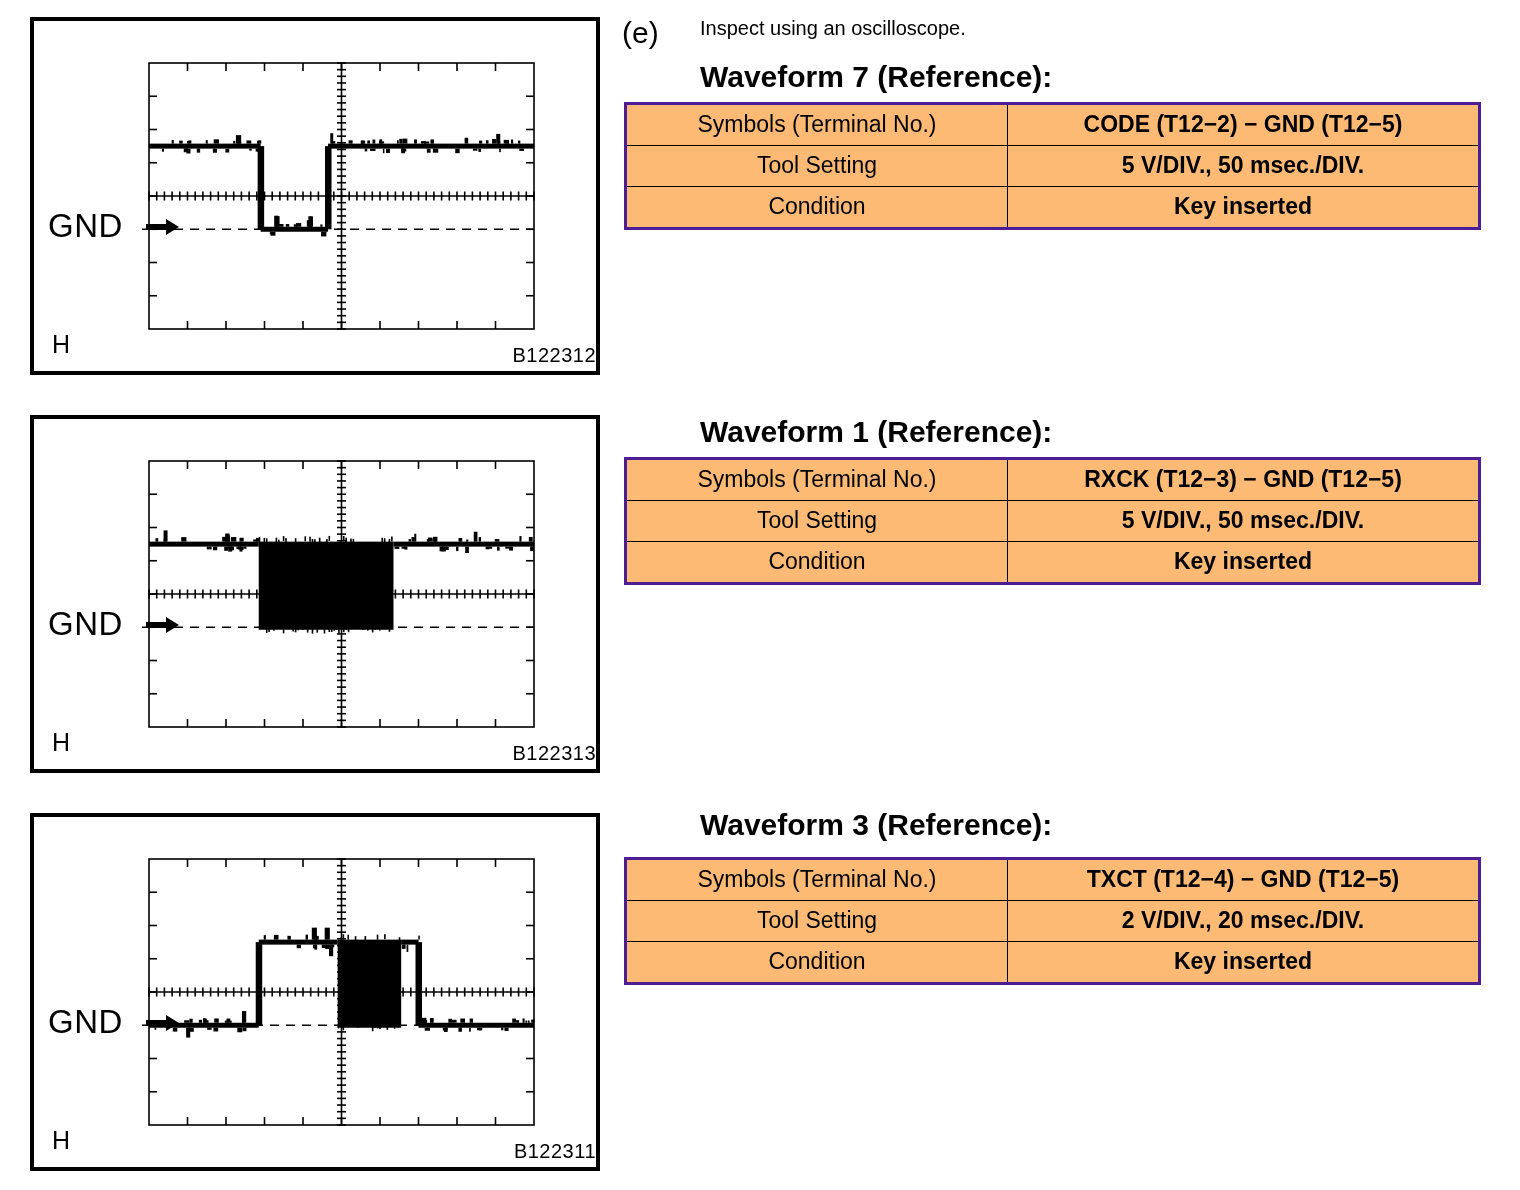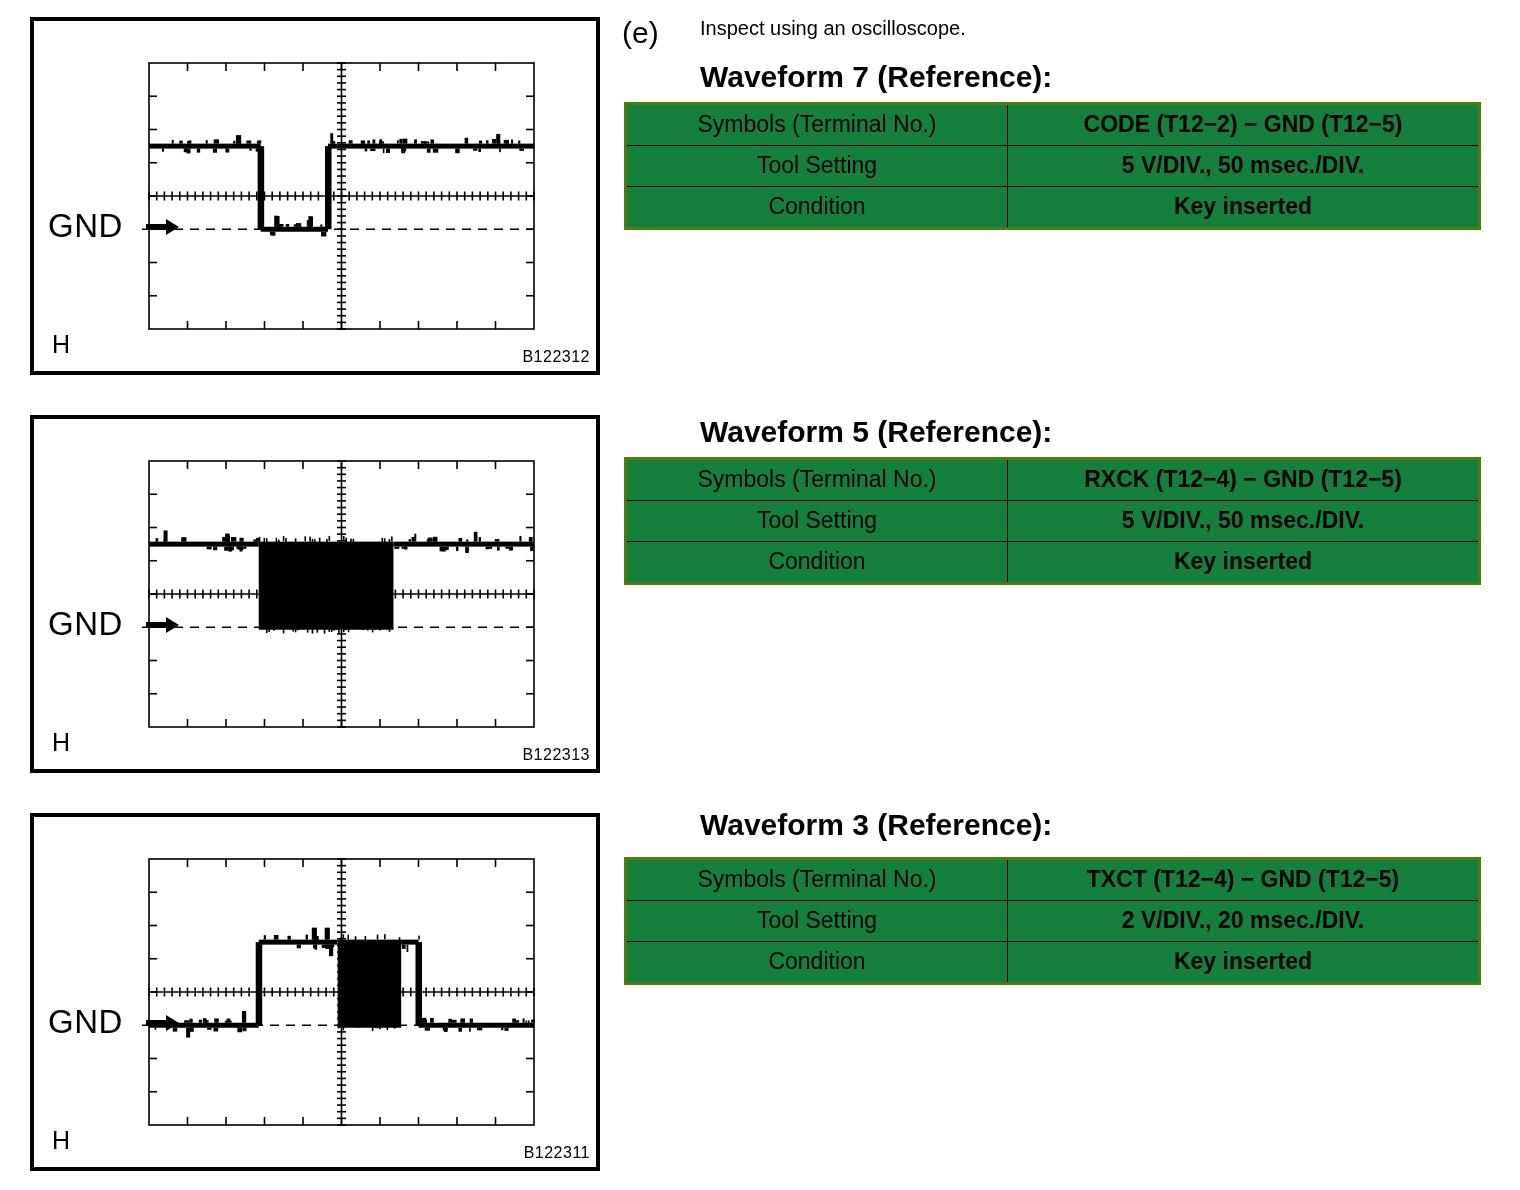--- a/index.html
+++ b/index.html
@@ -59,23 +59,23 @@
   .h-label {
     position: absolute;
     left: 18px;
     bottom: 14px;
     font-size: 25px;
     line-height: 1;
     font-family: "Liberation Sans", sans-serif;
   }
   .code-label {
     position: absolute;
-    right: 6px;
+    right: 0;
     bottom: 6px;
-    font-size: 16px;
+    font-size: 20px;
     line-height: 1;
     font-family: "Liberation Sans", sans-serif;
     letter-spacing: 0.5px;
   }
 
   
   .right-col {
     position: absolute;
     left: 622px;
     top: 0;
@@ -116,22 +116,22 @@
   #wf-heading-1 { top: 62px; }
   #wf-heading-2 { top: 417px; }
   #wf-heading-3 { top: 810px; }
 
   table.spec {
     position: absolute;
     left: 2px;
     width: 838px;
     border-collapse: collapse;
     table-layout: fixed;
-    border: 3px solid #4d7c0f;
-    background: #15803d;
+    border: 3px solid #4c1d95;
+    background: #fdba74;
   }
   #spec-1 { top: 102px; }
   #spec-2 { top: 457px; }
   #spec-3 { top: 857px; }
 
   table.spec td {
     border: 1px solid #000;
     height: 36px;
     text-align: center;
     vertical-align: middle;
@@ -880,26 +880,26 @@
         <td class="k">Tool Setting</td>
         <td class="v">5 V/DIV., 50 msec./DIV.</td>
       </tr>
       <tr>
         <td class="k">Condition</td>
         <td class="v">Key inserted</td>
       </tr>
     </tbody>
   </table>
 
-  <div class="wf-heading" id="wf-heading-2">Waveform 5 (Reference):</div>
+  <div class="wf-heading" id="wf-heading-2">Waveform 1 (Reference):</div>
   <table class="spec" id="spec-2">
     <tbody>
       <tr>
         <td class="k">Symbols (Terminal No.)</td>
-        <td class="v">RXCK (T12−4) − GND (T12−5)</td>
+        <td class="v">RXCK (T12−3) − GND (T12−5)</td>
       </tr>
       <tr>
         <td class="k">Tool Setting</td>
         <td class="v">5 V/DIV., 50 msec./DIV.</td>
       </tr>
       <tr>
         <td class="k">Condition</td>
         <td class="v">Key inserted</td>
       </tr>
     </tbody>

